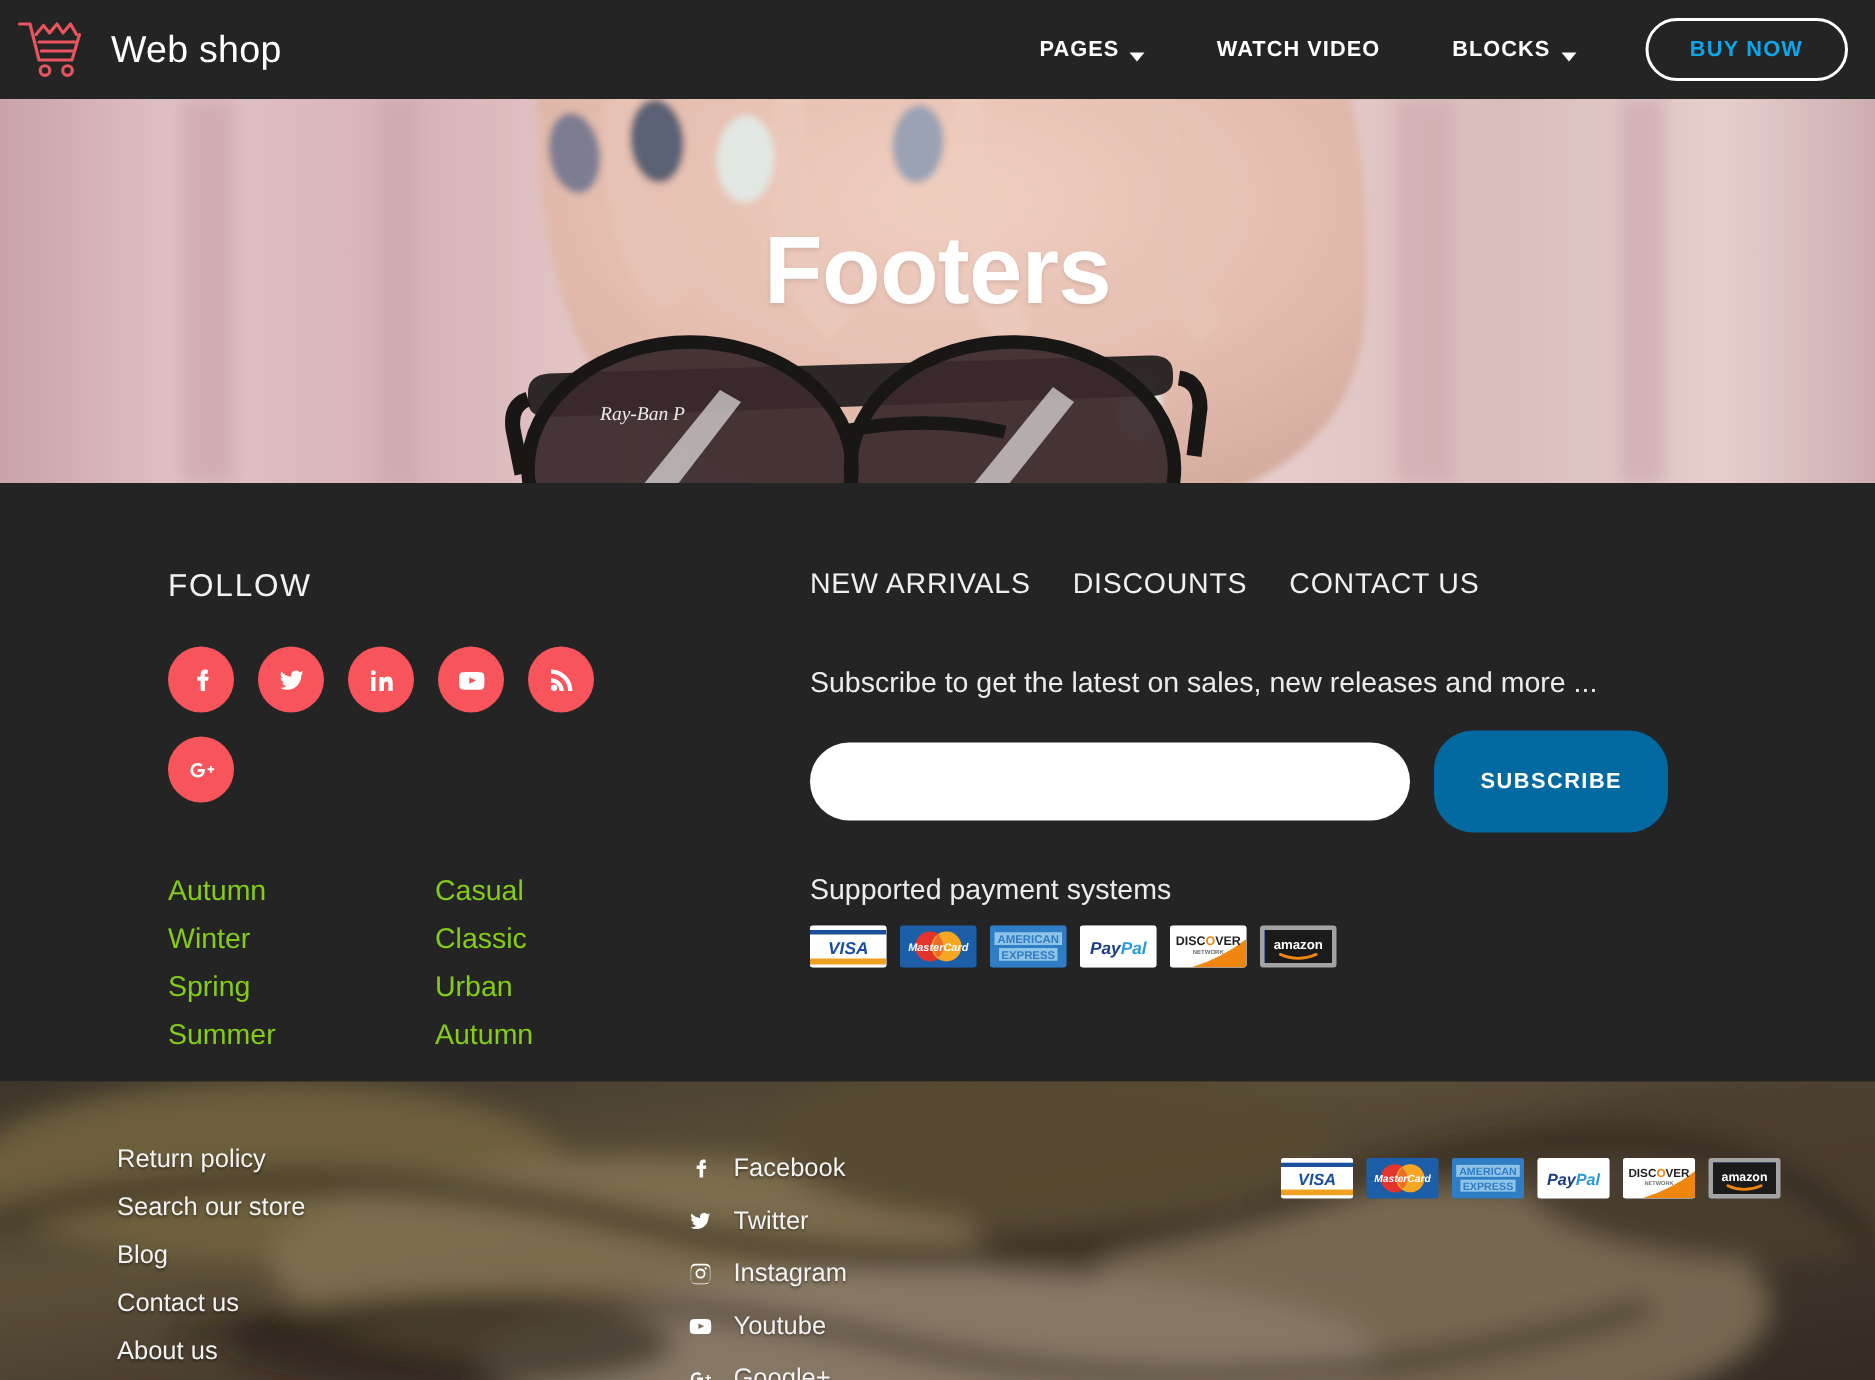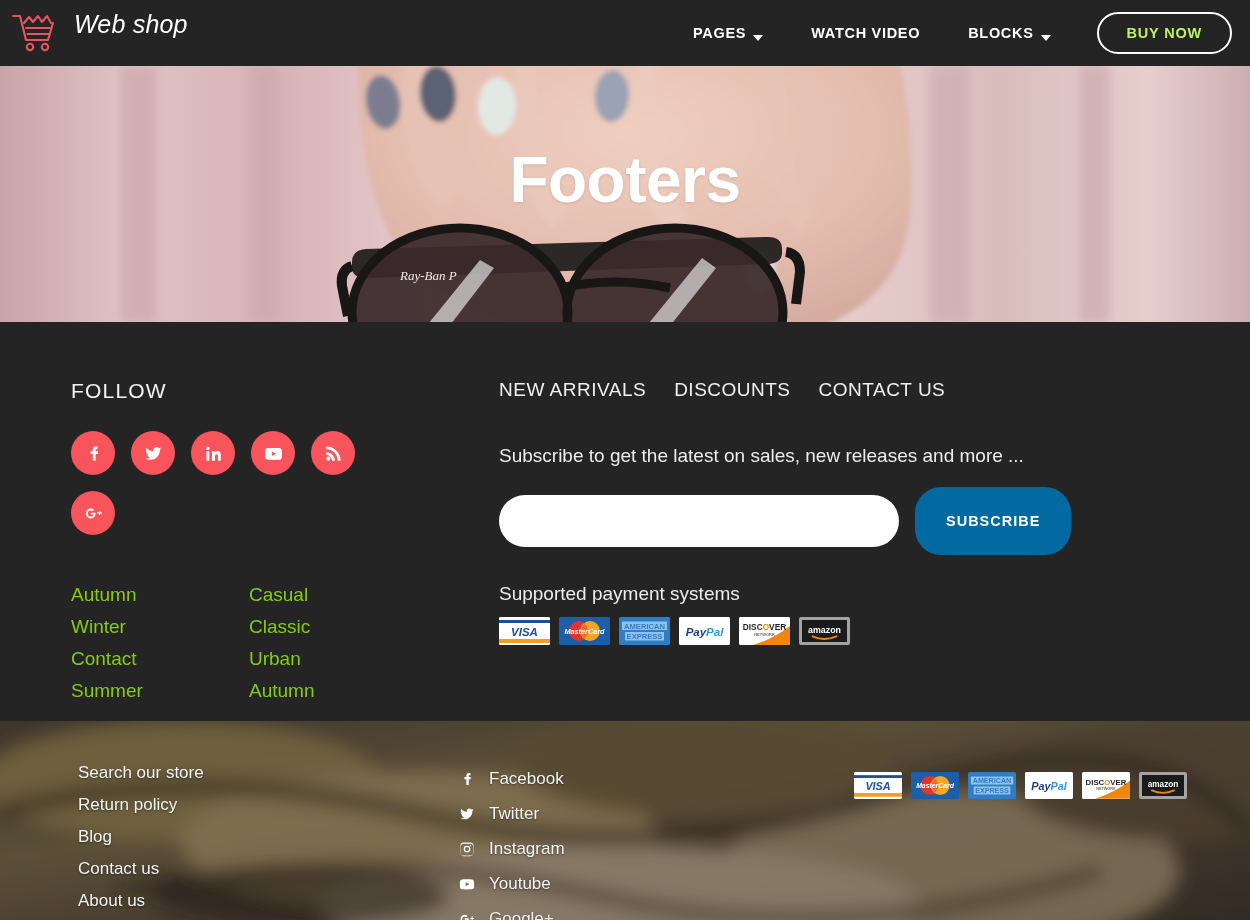--- a/index.html
+++ b/index.html
@@ -12,40 +12,40 @@
   }
 
   
   .navbar{
     height:66px; width:100%;
     background:#242424;
     display:flex; align-items:center;
     padding:0 18px 0 10px;
     position:relative; z-index:5;
   }
-  .brand{ display:flex; gap:12px;font-style:italic; }
+  .brand{ display:flex; align-items:center; gap:12px; }
   .cart-icon{ width:52px; height:46px; display:block; }
   .brand-name{
     font-size:25px; font-weight:500; color:#fff; letter-spacing:.2px;
   }
   .nav-right{ margin-left:auto; display:flex; align-items:center; gap:0; }
   .nav-item{
     font-size:14.5px; font-weight:bold; letter-spacing:.7px;
     color:#fff; padding:0 24px; display:flex; align-items:flex-end; gap:7px;
     cursor:pointer; white-space:nowrap;
   }
   .caret{
     width:0;height:0;border-left:5px solid transparent;border-right:5px solid transparent;
     border-top:6px solid #fff; display:inline-block; margin-top:2px;
   }
   .buy-now{
     margin-left:22px;
     border:2px solid #fff; border-radius:30px;
     padding:11px 28px; font-size:14.5px; font-weight:bold; letter-spacing:.8px;
-    color:#bef264; background:transparent; cursor:pointer; white-space:nowrap;
+    color:#0ea5e9; background:transparent; cursor:pointer; white-space:nowrap;
     font-family:inherit;
   }
 
   
   .hero{
     position:relative; width:100%; height:256px; overflow:hidden;
     background:#d9bcbe;
   }
   .hero-photo{ position:absolute; inset:0; }
   .hero-title{
@@ -54,21 +54,21 @@
     font-size:64px; font-weight:bold; color:#fff;
     letter-spacing:-.5px; line-height:1;
     text-shadow:0 1px 3px rgba(0,0,0,.12);
   }
 
   
   .footer-main{
     background:#242424; width:100%; height:399px;
     position:relative; padding:57px 0 0 0;
   }
-  .fm-inner{ display:flex; padding-left:71px; }
+  .fm-inner{ display:flex; padding-left:112px; }
   .col-left{ width:428px; }
   .col-right{ flex:1; }
 
   .follow-heading{
     font-size:21px; letter-spacing:1.2px; color:#f2f2f2; font-weight:400;
     margin-bottom:28px;
   }
   .social-circles{
     display:flex; flex-wrap:wrap; gap:16px; width:300px; margin-bottom:44px;
   }
@@ -291,21 +291,21 @@
           <svg viewBox="0 0 24 24">
               <path d="M8.6 11v2.2h3.6c-.2 1.4-1.5 2.7-3.6 2.7a3.9 3.9 0 1 1 0-7.8c1.1 0 1.9.5 2.4.9l1.7-1.6C11.6 6.3 10.2 5.8 8.6 5.8a6.2 6.2 0 1 0 0 12.4c3.6 0 6-2.5 6-6.1 0-.4 0-.7-.1-1.1zM20.5 10.4v-2h-1.6v2h-2v1.6h2v2h1.6v-2h2v-1.6z"></path>
             </svg>
         </a>
       </div>
 
       <div class="cat-cols">
         <div class="cat-col">
           <a class="cat-link">Autumn</a>
           <a class="cat-link">Winter</a>
-          <a class="cat-link">Contact</a>
+          <a class="cat-link">Spring</a>
           <a class="cat-link">Summer</a>
         </div>
         <div class="cat-col">
           <a class="cat-link">Casual</a>
           <a class="cat-link">Classic</a>
           <a class="cat-link">Urban</a>
           <a class="cat-link">Autumn</a>
         </div>
       </div>
     </div>
@@ -402,22 +402,22 @@
       <ellipse cx="620" cy="185" rx="300" ry="60" fill="#b3a188"></ellipse>
       <path d="M0 90 Q200 40 430 95 T900 70 T1250 110" stroke="#32281f" stroke-width="16" fill="none" opacity="0.7"></path>
       <path d="M120 170 Q360 120 600 175 T1100 150" stroke="#241c14" stroke-width="12" fill="none" opacity="0.6"></path>
       <ellipse cx="300" cy="175" rx="150" ry="30" fill="#1e1711" opacity="0.55"></ellipse>
     </g>
     <rect width="1250" height="199" fill="#000" opacity="0.18"></rect>
   </svg>
 
   <div class="fb-inner">
     <div class="fb-col-links">
+      <a class="fb-link">Return policy</a>
       <a class="fb-link">Search our store</a>
-      <a class="fb-link">Return policy</a>
       <a class="fb-link">Blog</a>
       <a class="fb-link">Contact us</a>
       <a class="fb-link">About us</a>
     </div>
 
     <div class="fb-col-social">
       <a class="fb-social">
         <span class="ic">
             <svg viewBox="0 0 24 24">
               <path d="M15.1 6.5h2V3.3C16.8 3.2 15.9 3 14.8 3c-2.2 0-3.7 1.4-3.7 3.9V9H8.2v3.5h2.9V21h3.5v-8.5h2.8l.4-3.5h-3.2V7.3c0-.6.3-.8 1.5-.8z"></path>

